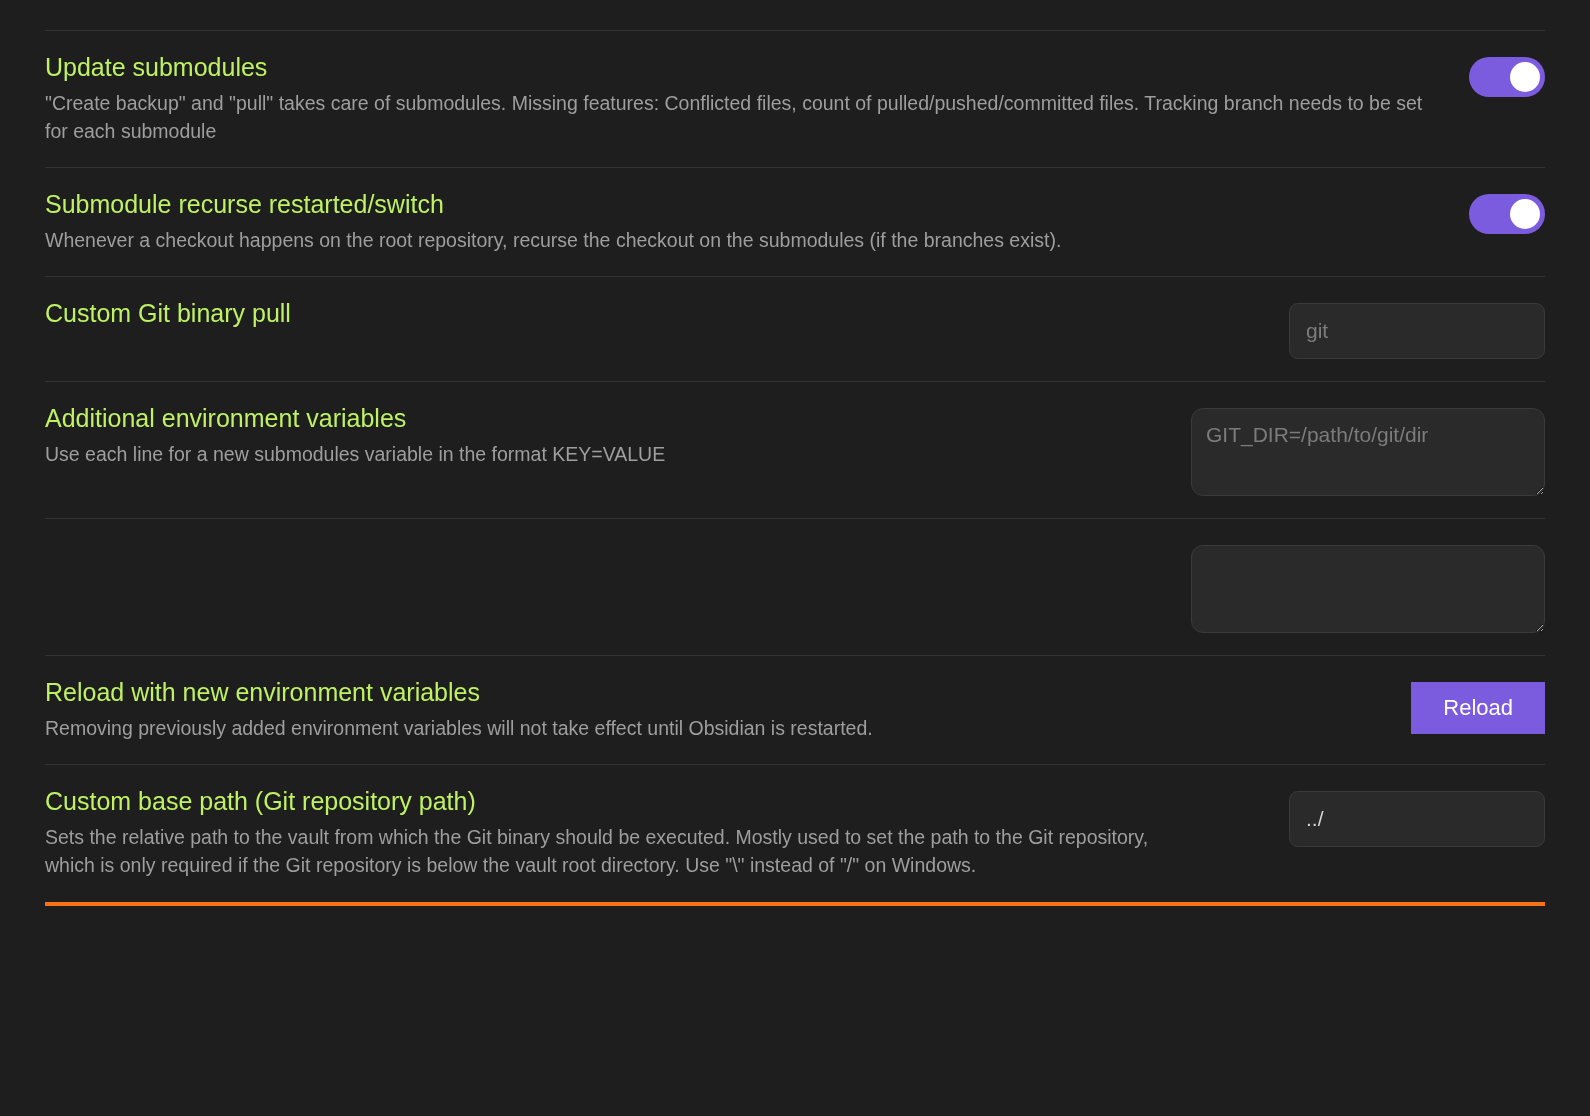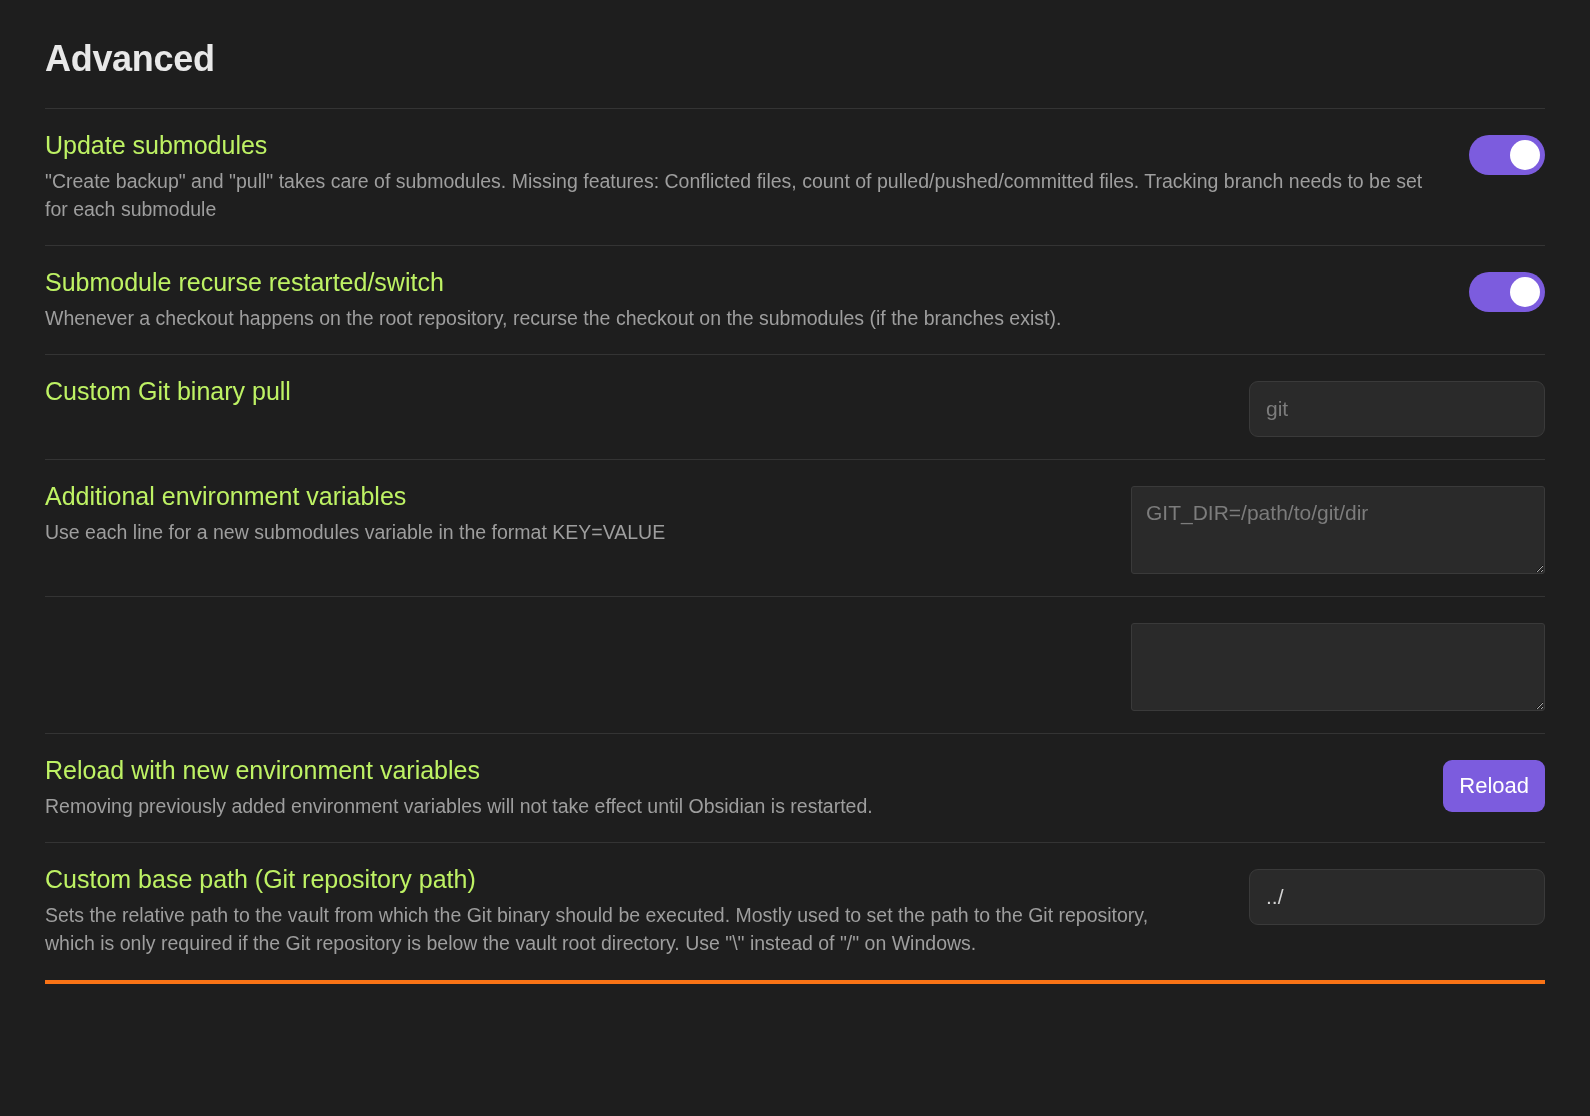--- a/index.html
+++ b/index.html
@@ -72,69 +72,68 @@
     position: absolute;
     top: 5px;
     left: 41px;
     width: 30px;
     height: 30px;
     border-radius: 50%;
     background: #ffffff;
   }
   
   .text-input {
-    width: 296px;
+    width: 256px;
     height: 56px;
     background: #2a2a2a;
     border: 1px solid #3a3a3a;
     border-radius: 9px;
     color: #d4d4d4;
     font-size: 21px;
     font-family: "Liberation Sans", sans-serif;
     padding: 0 16px;
     outline: none;
   }
   .text-input::placeholder { color: #7c7c7c; }
   .text-area {
-    width: 414px;
+    width: 354px;
     height: 88px;
     background: #2a2a2a;
     border: 1px solid #3a3a3a;
-    border-radius: 3px;
+    border-radius: 12px;
     color: #d4d4d4;
     font-size: 21px;
     font-family: "Liberation Sans", sans-serif;
     padding: 12px 14px;
     resize: vertical;
     outline: none;
     line-height: 1.3;
     overflow: hidden;
   }
   .text-area::placeholder { color: #7c7c7c; }
   .primary-button {
     background: #7c5cde;
     color: #ffffff;
     font-size: 22px;
     font-family: "Liberation Sans", sans-serif;
     border: none;
-    border-radius: 9px;
-    padding: 13px 16px;
+    border-radius: 0;
+    padding: 13px 32px;
     cursor: pointer;
   }
   .setting-item.bottom-rule {
     border-bottom: 4px solid #f97316;
   }
   .desc-wide { max-width: 1140px; }
 </style>
 </head>
 <body>
 
 <div class="settings-root">
 
-  <h1 class="page-title">Advanced</h1>
 
   <div class="setting-item">
     <div class="setting-info">
       <div class="setting-name">Update submodules</div>
       <div class="setting-desc">"Create backup" and "pull" takes care of submodules. Missing features: Conflicted files, count of pulled/pushed/committed files. Tracking branch needs to be set for each submodule</div>
     </div>
     <div class="setting-control">
       <div class="toggle">
         <div class="knob"></div>
       </div>

